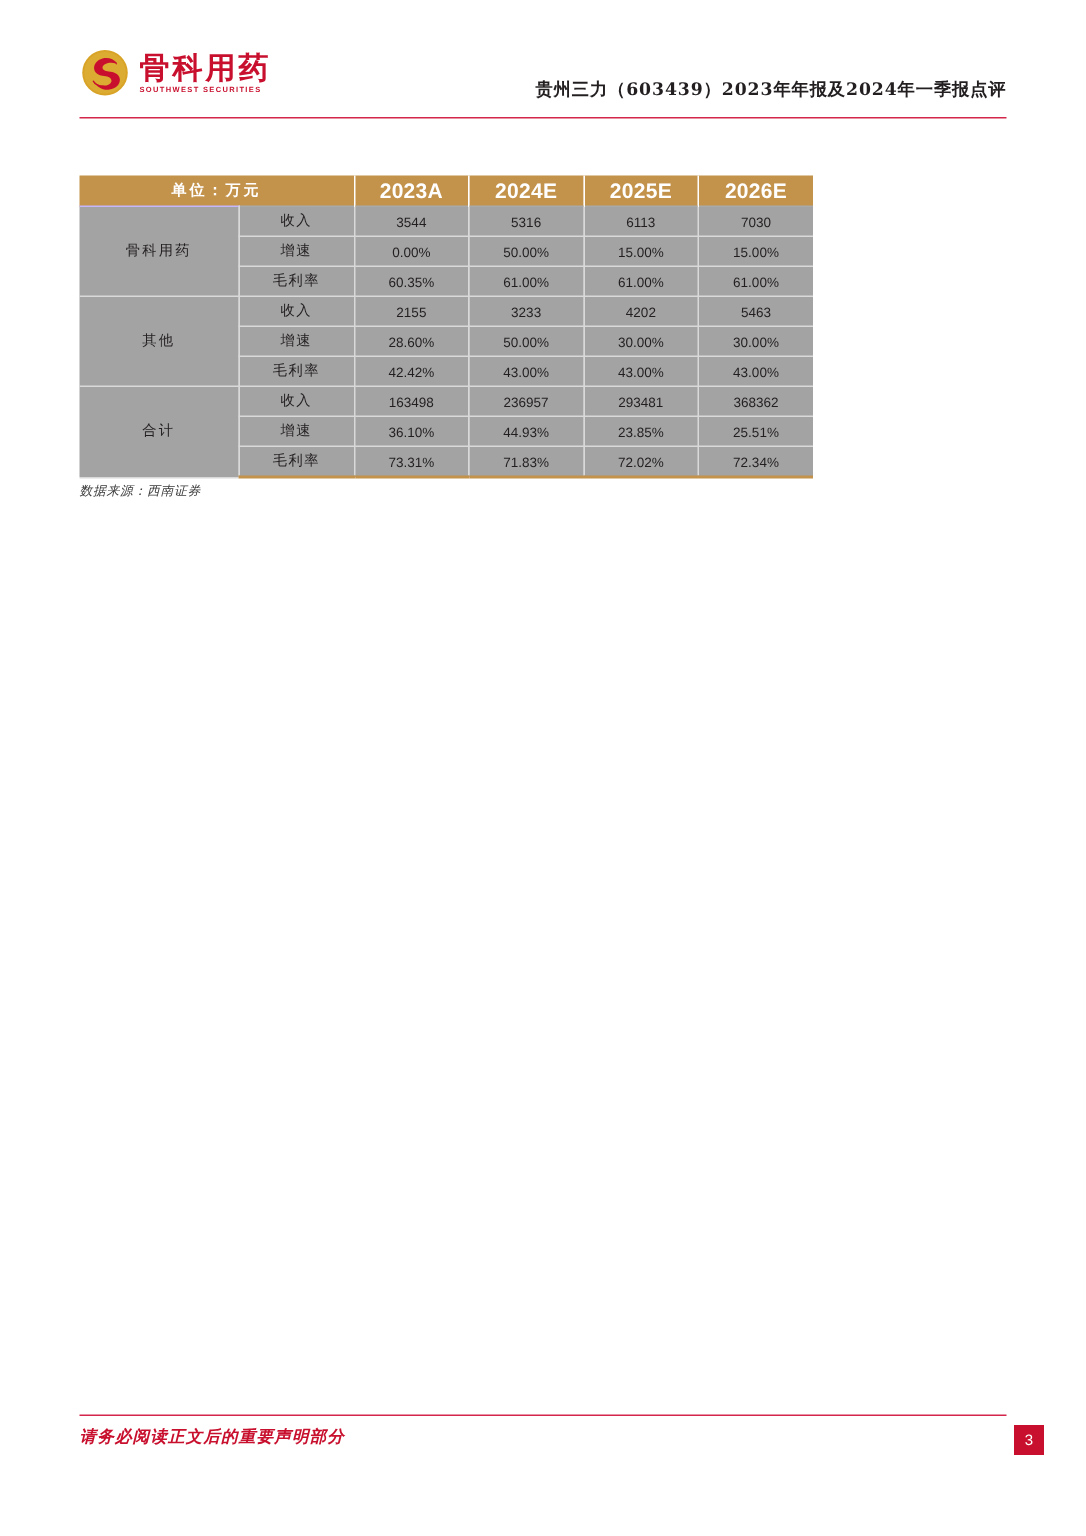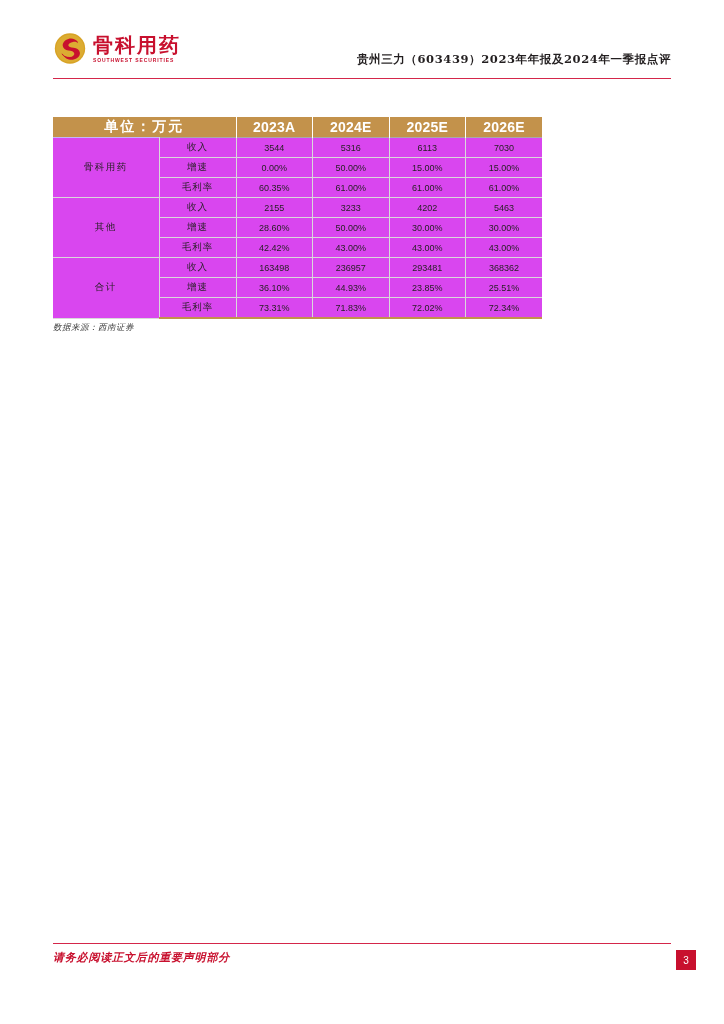--- a/index.html
+++ b/index.html
@@ -113,40 +113,40 @@
     font-size: 9.5px;
     font-weight: 700;
     height: 20px;
     padding: 0;
     text-align: center;
     vertical-align: middle;
     border-right: 1px solid #ffffff;
     letter-spacing: 0.3px;
   }
   table.fin thead th.unit-head {
-    font-size: 14px;
+    font-size: 10px;
     letter-spacing: 2px;
   }
   table.fin thead th.num-head {
     font-family: "Liberation Sans", sans-serif;
     font-size: 14px;
     letter-spacing: 0.2px;
   }
   table.fin thead th:last-child { border-right: none; }
 
   table.fin tbody td {
     height: 19px;
     padding: 0;
     text-align: center;
     vertical-align: middle;
     font-size: 9px;
     color: #231f20;
     border-bottom: 1px solid #d9d9d9;
     border-right: 1px solid #d9d9d9;
-    background: #d946ef;
+    background: #a3a3a3;
   }
   table.fin tbody td:last-child { border-right: none; }
   table.fin tbody td.group-cell {
     font-family: "DejaVu Serif", serif;
     font-size: 9.5px;
     letter-spacing: 1.5px;
     border-right: 1px solid #d9d9d9;
   }
   table.fin tbody td.metric-cell {
     font-family: "DejaVu Serif", serif;

